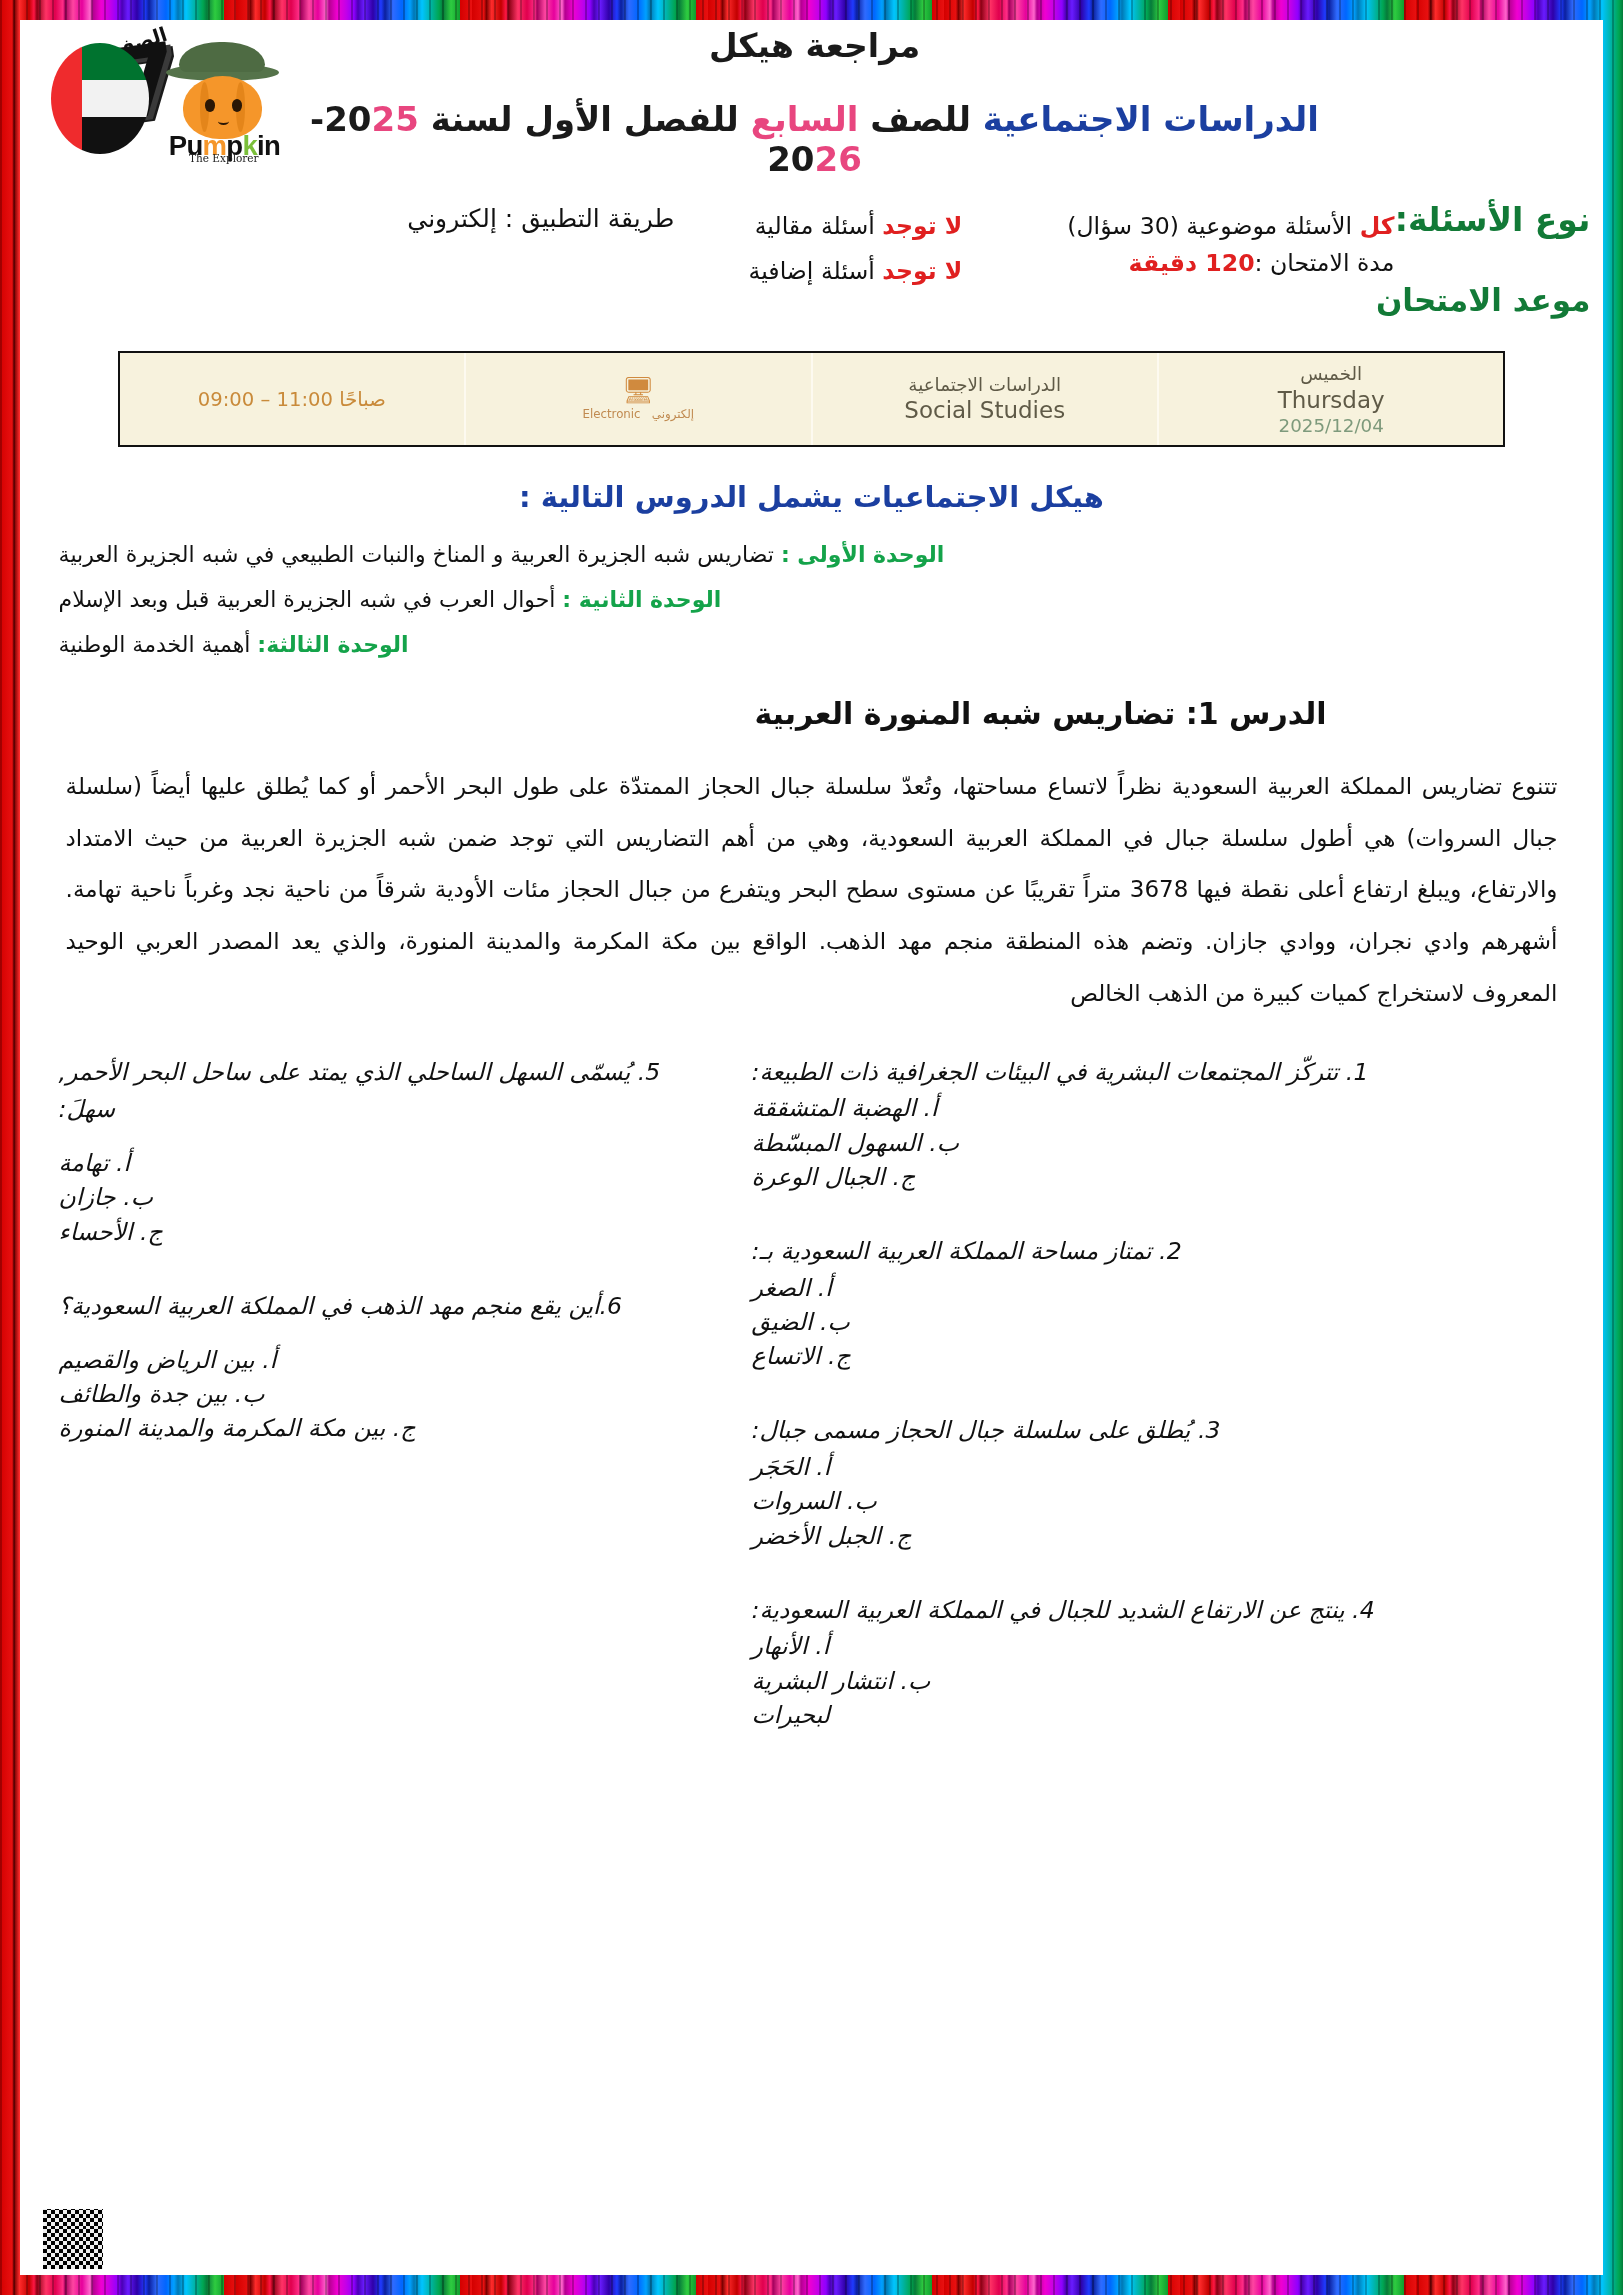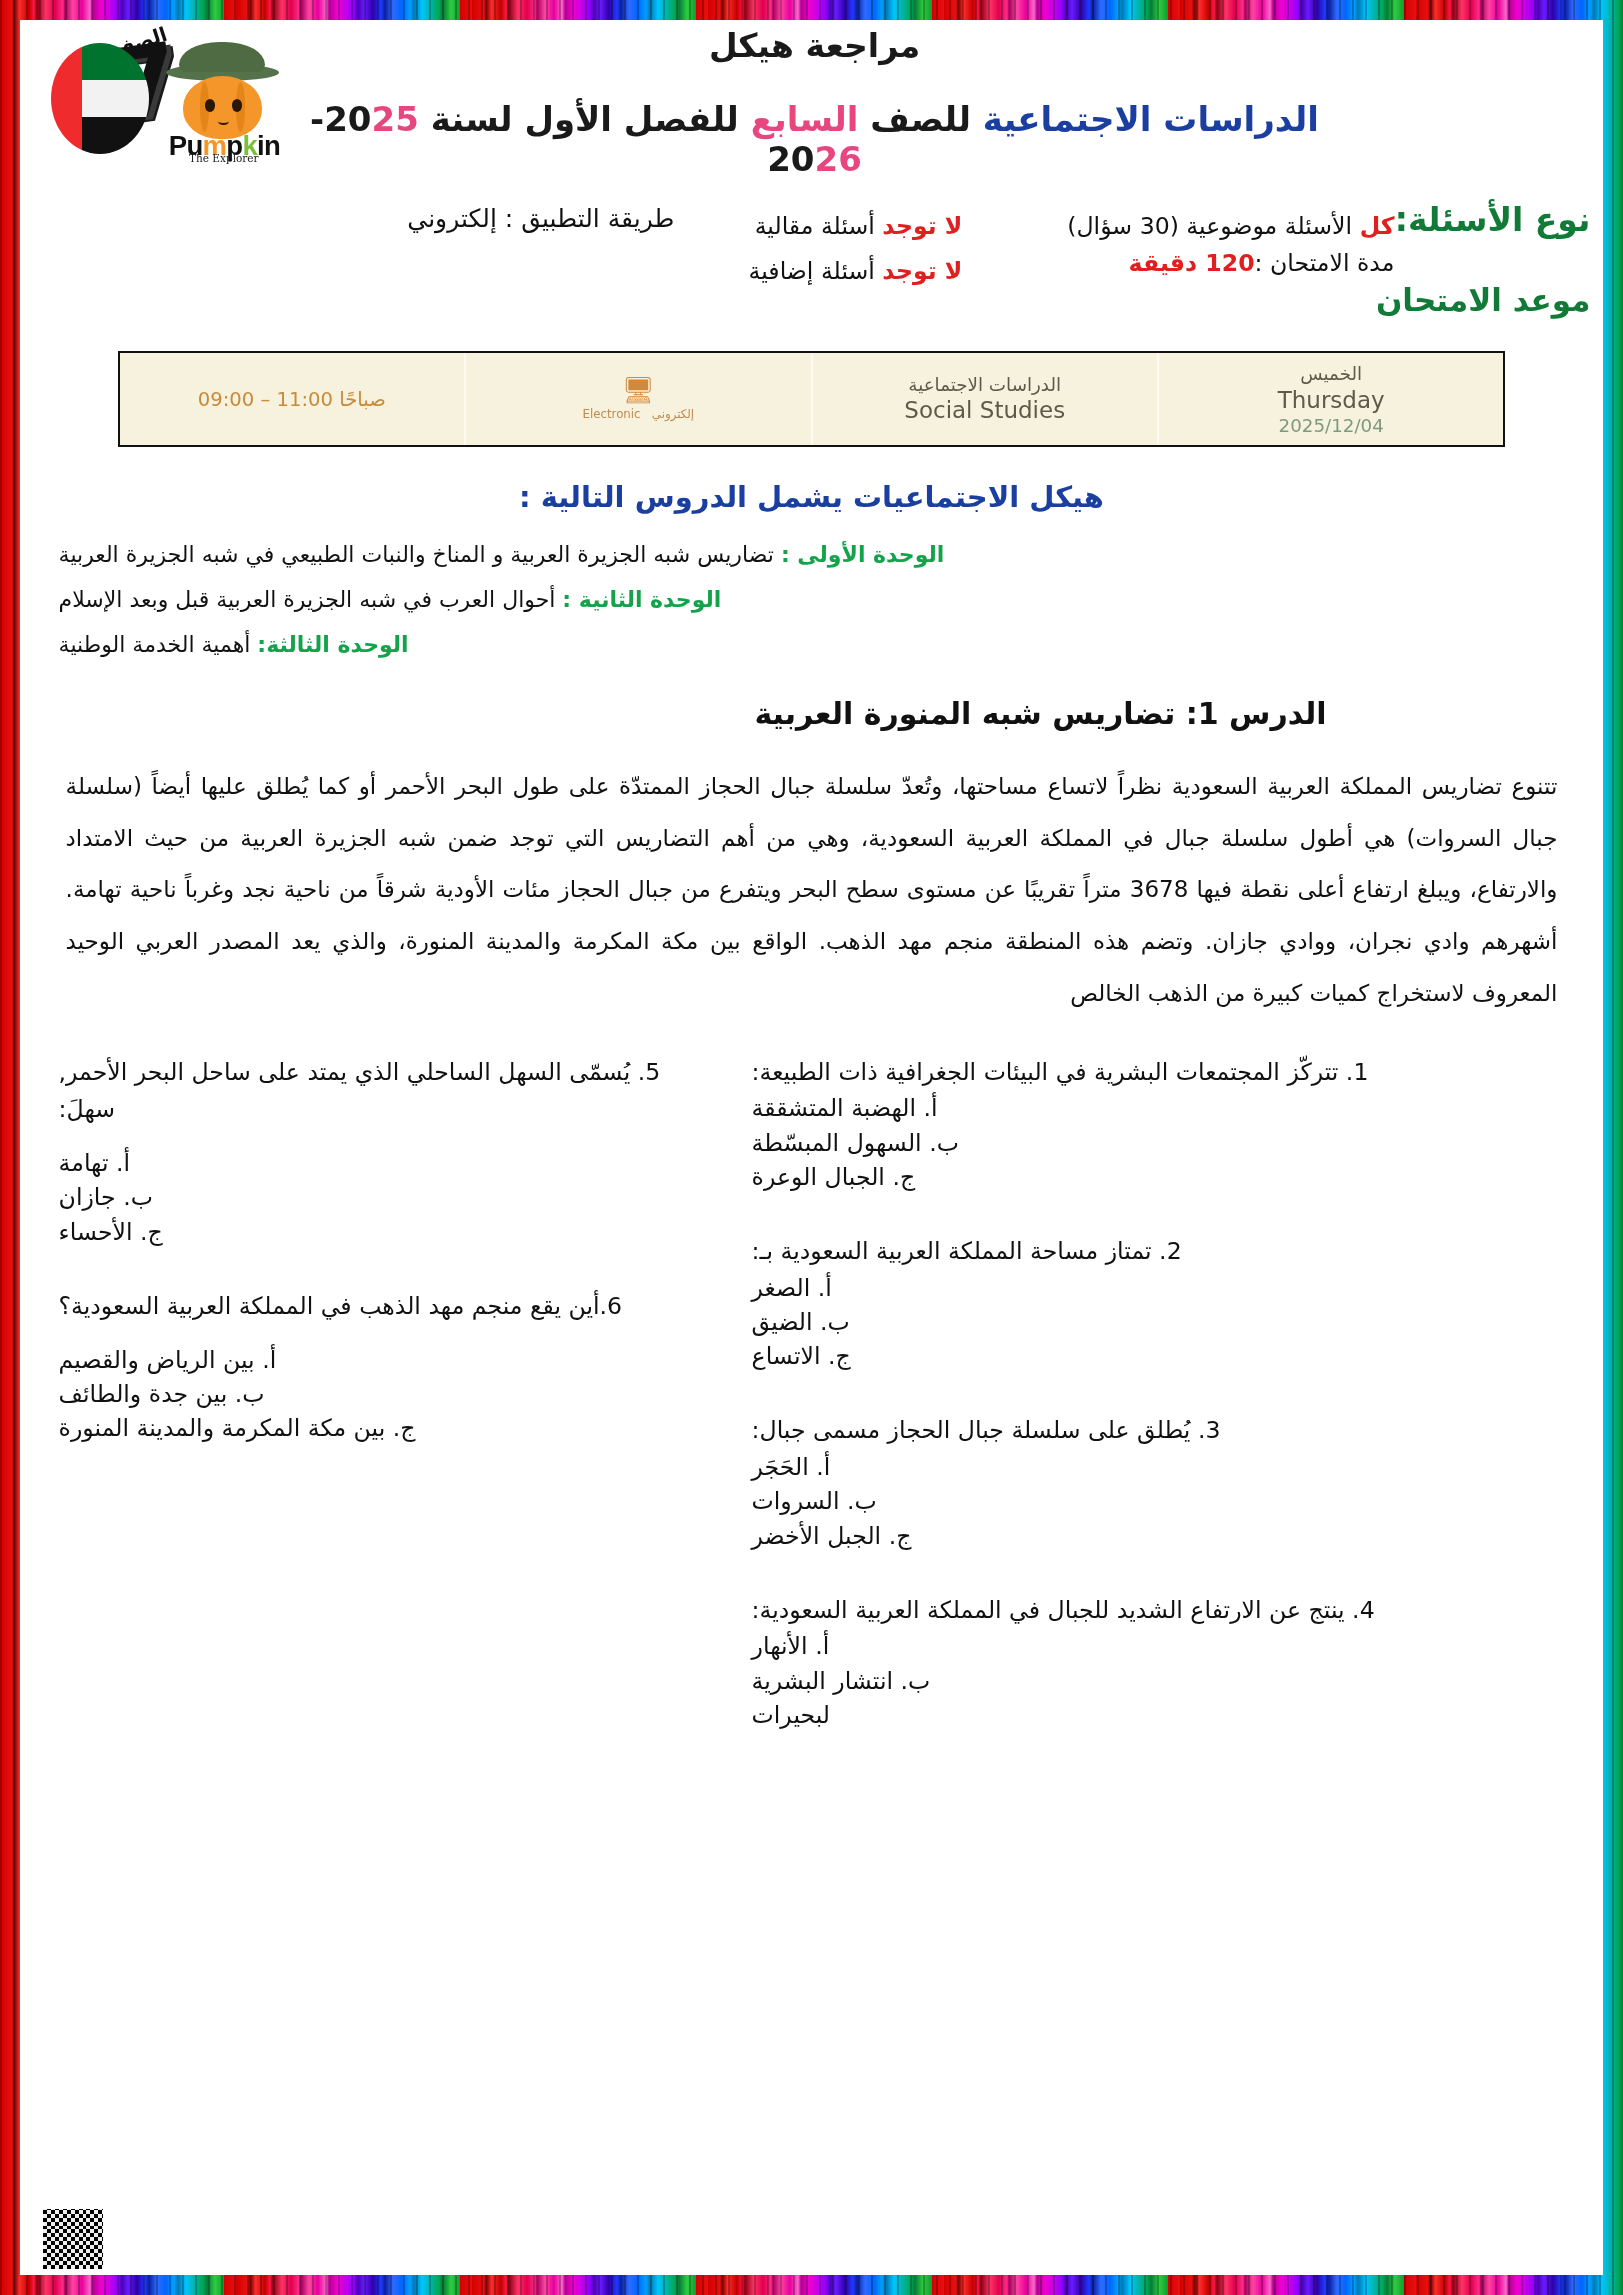--- a/index.html
+++ b/index.html
@@ -183,21 +183,21 @@
     direction:rtl;text-align:justify;margin:30px 46px 0 46px;
     font-size:23px;line-height:2.25;color:#111;
   }
 
   
   .qgrid{
     direction:rtl;display:flex;margin:34px 39px 0 39px;gap:39px;
   }
   .qcol{flex:1;}
   .qcol.left{flex:0 0 654px;}
-  .q-block{margin-bottom:22px;direction:rtl;}
+  .q-block{margin-bottom:22px;direction:rtl;font-style:italic;}
   .q-text{font-size:23.6px;color:#111;line-height:1.6;text-align:left;}
   .q-opt{font-size:23.6px;color:#111;line-height:1.45;text-align:left;}
   .q-block.right-col .q-text,.q-block.right-col .q-opt{text-align:left;}
   .q-spacer{height:17px;}
 
   
   .qr{
     position:absolute;left:23.6px;bottom:6.5px;width:60px;height:60px;
     background:
       repeating-linear-gradient(0deg,#111 0 3.9px,#fff 3.9px 7.9px),

